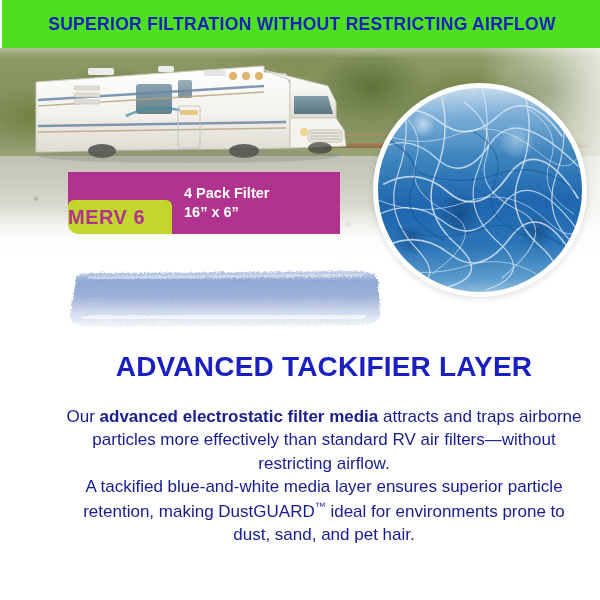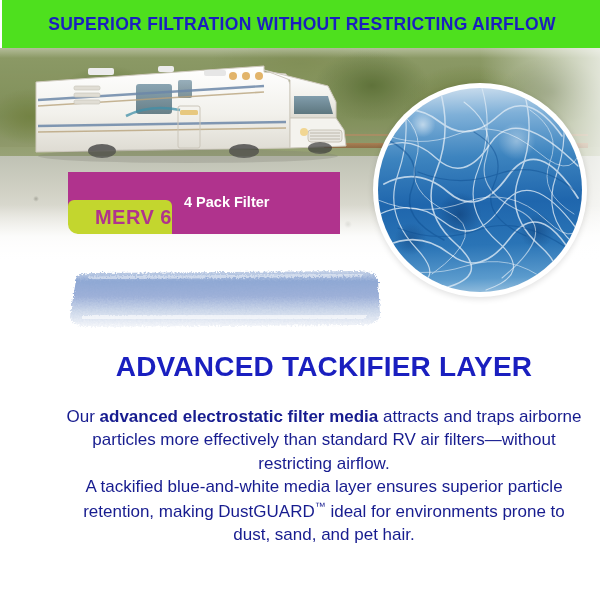--- a/index.html
+++ b/index.html
@@ -116,21 +116,21 @@
     width:272px; height:62px;
     background:#b0338d;
     border-radius:0 0 0 14px;
     display:flex; align-items:stretch;
     z-index:20;
   }
   .badge-merv {
     width:104px;
     background:#c3d62e;
     border-radius:6px 6px 0 10px;
-    display:flex; align-items:center; justify-content:flex-end;margin-top:28px;
+    display:flex; align-items:center; justify-content:flex-start;margin-top:28px;
   }
   .badge-merv-text {
     color:#b0338d;
     font-size:20px;
     font-weight:bold;
     letter-spacing:0.5px;
     white-space:nowrap;
   }
   .badge-info {
     flex:1;
@@ -315,20 +315,21 @@
       <path d="M20,50 L304,48" stroke="#ffffff" stroke-width="6" opacity=".6" filter="url(#fuzz)"></path>
     </svg>
   </div>
 
   <div class="badge">
     <div class="badge-merv">
       <span class="badge-merv-text">MERV 6</span>
     </div>
     <div class="badge-info">
       <span class="badge-line">4 Pack Filter</span>
+      <span class="badge-line">16” x 6”</span>
     </div>
   </div>
 
   <div class="circle-wrap">
     <div class="circle-ring"></div>
     <div class="circle-media">
       <svg class="fibers" viewBox="0 0 204 204" width="204" height="204" xmlns="http://www.w3.org/2000/svg">
         <g stroke="#dce9f4" fill="none" stroke-linecap="round" opacity=".8">
           <path d="M4,30 Q34,12 62,34 T120,28 T184,48" stroke-width="1.6"></path>
           <path d="M0,62 Q30,44 58,70 T112,56 T200,78" stroke-width="1.4"></path>

